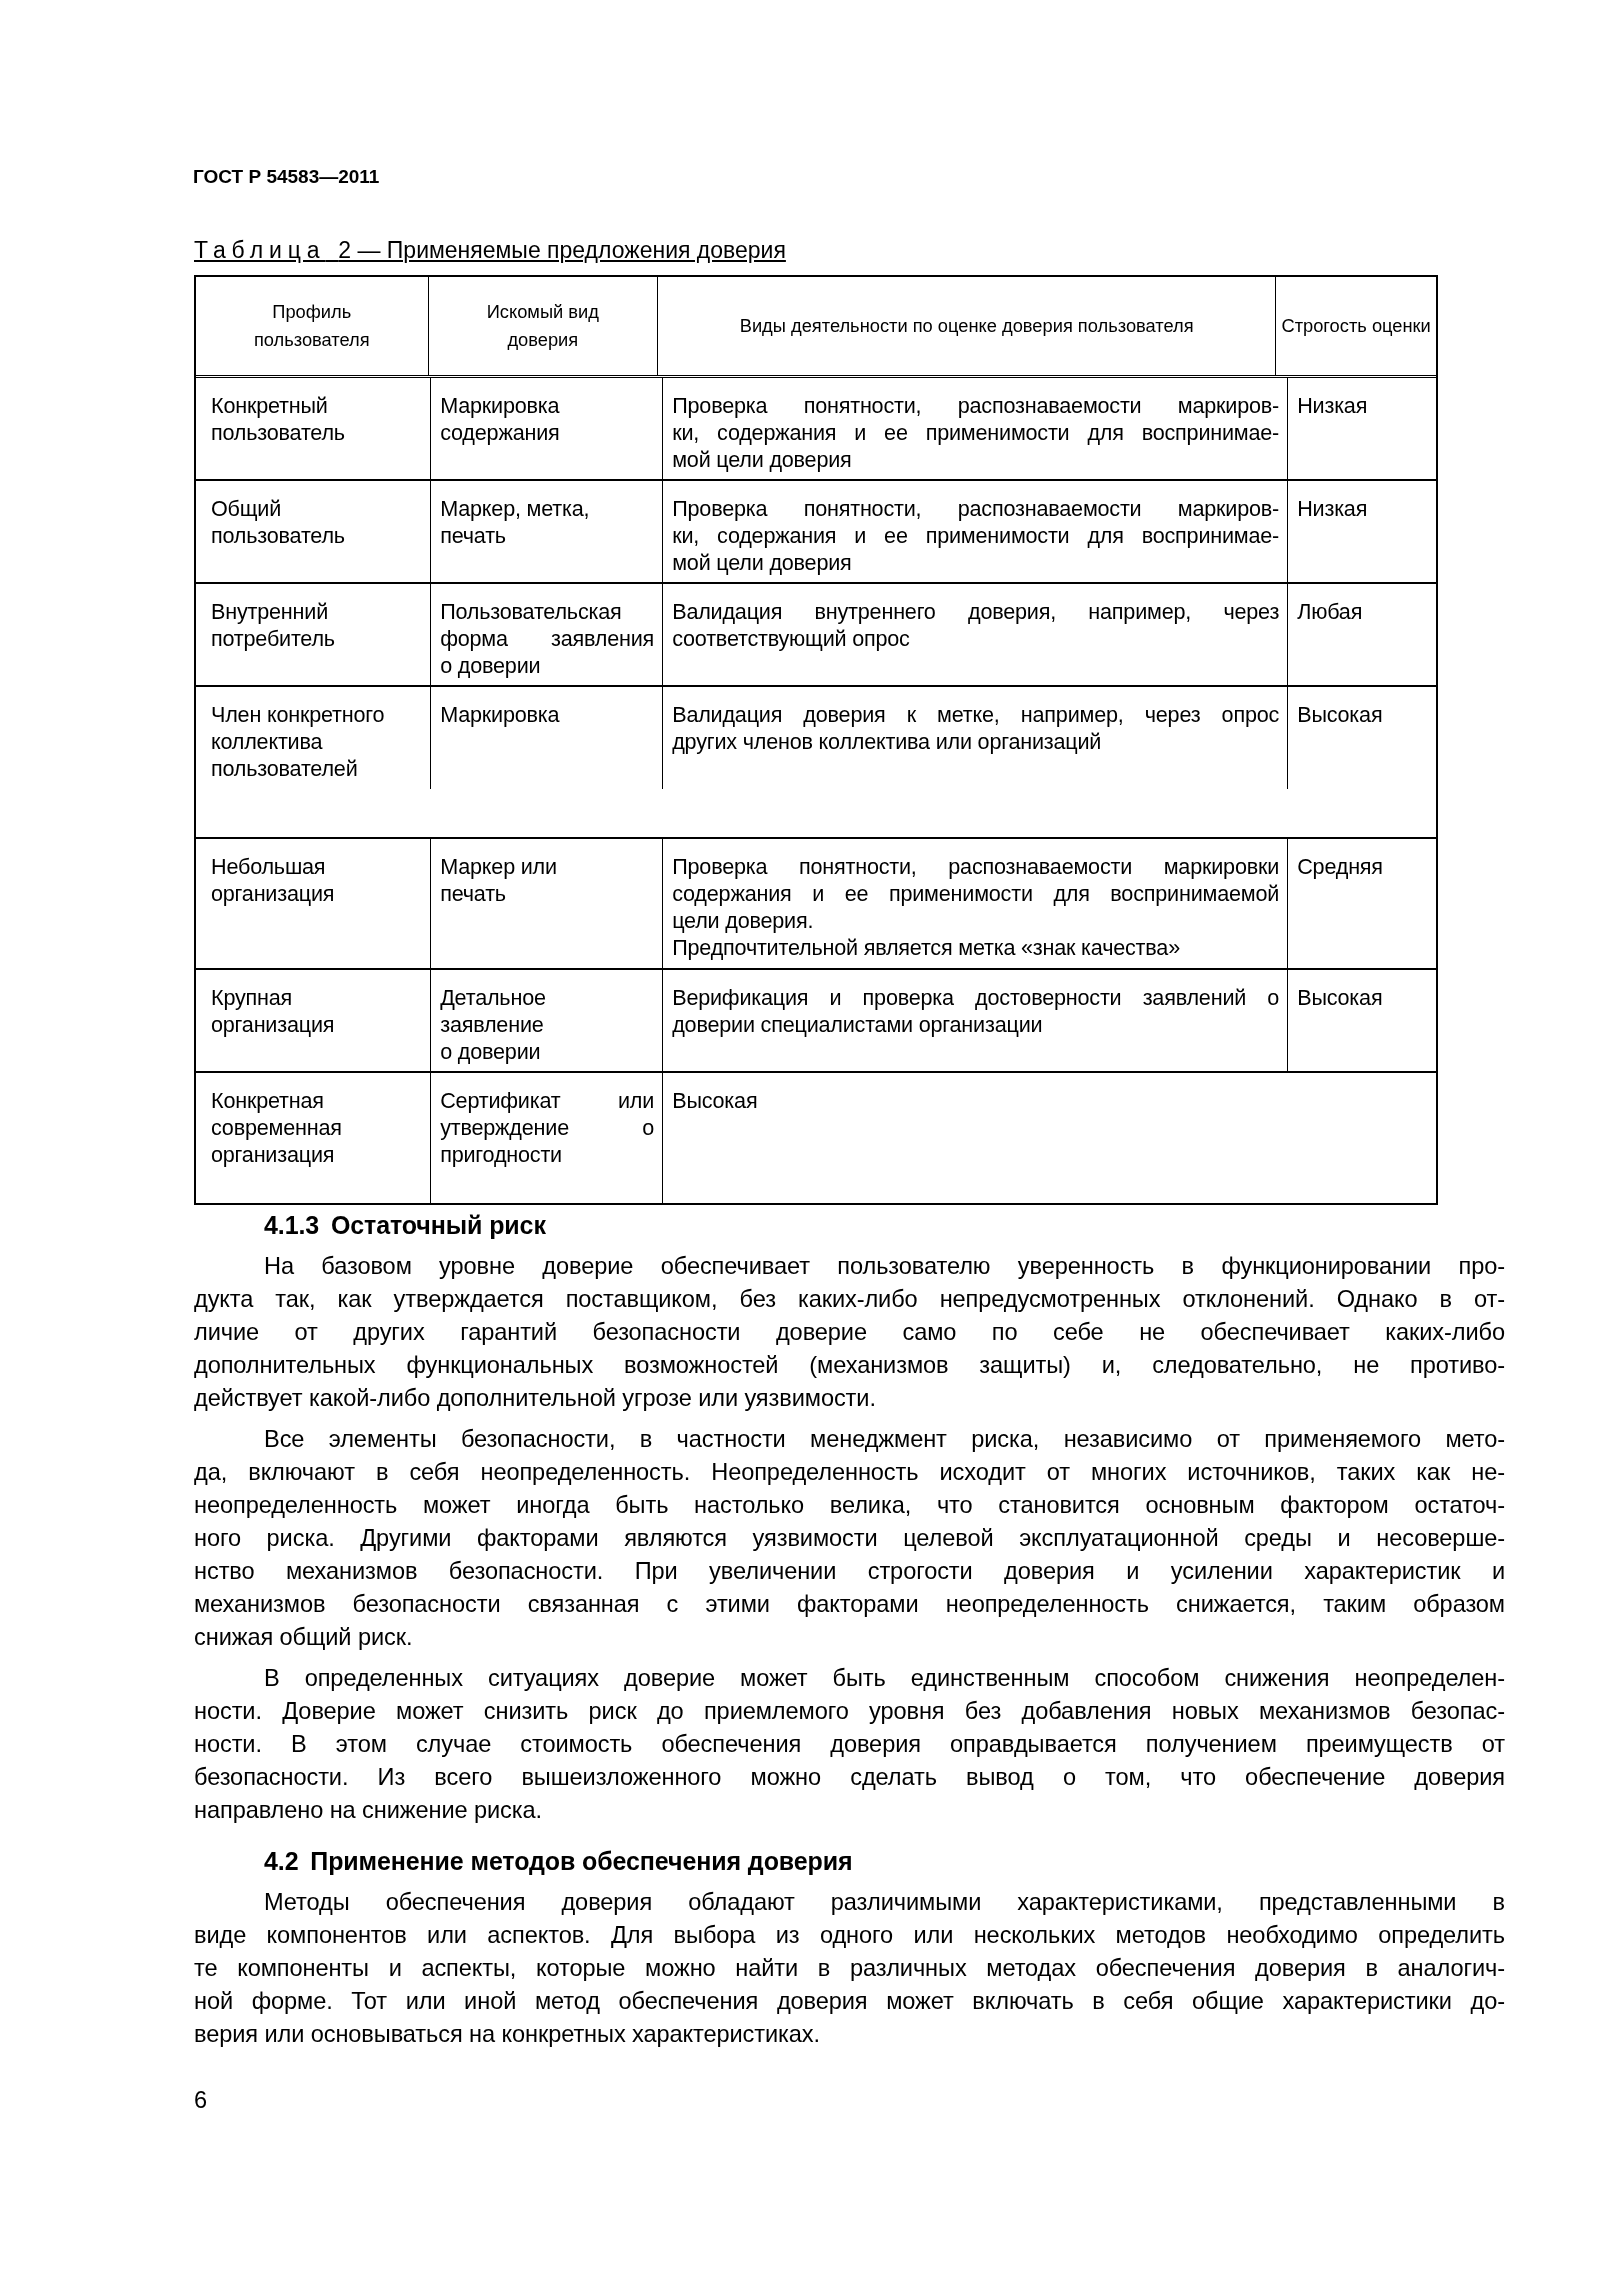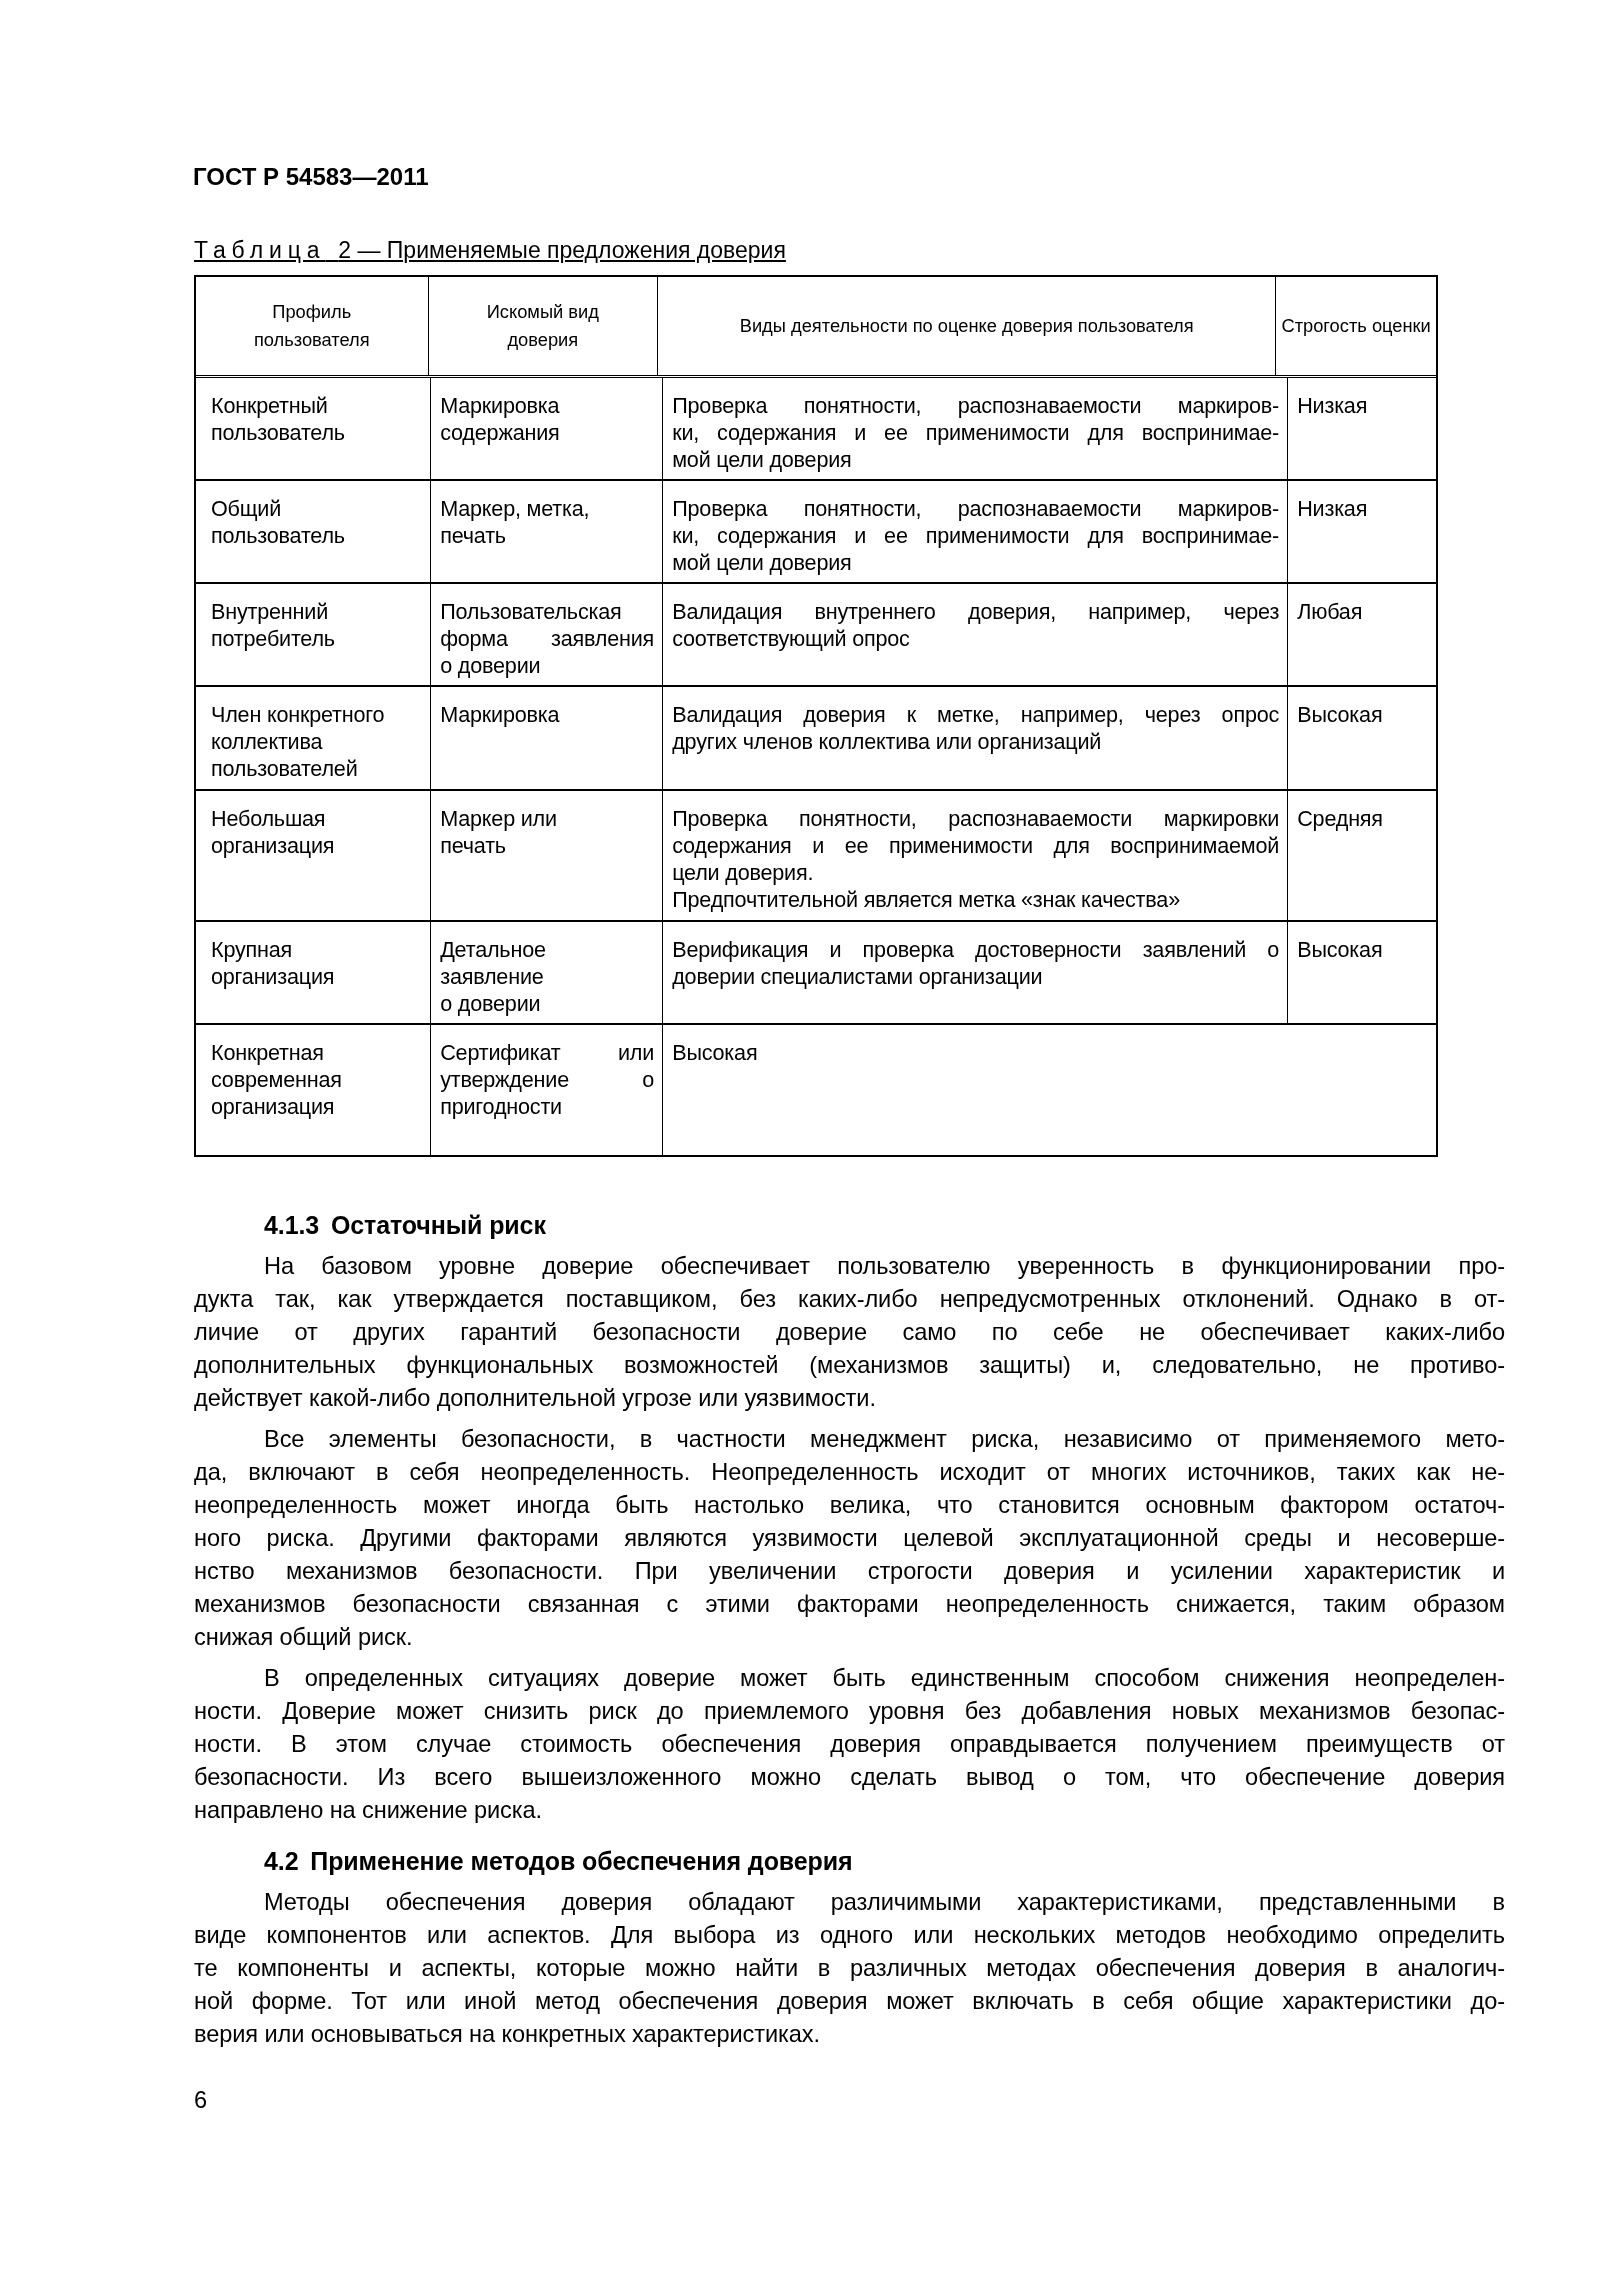--- a/index.html
+++ b/index.html
@@ -1,18 +1,18 @@
 <!DOCTYPE html>
 <html style="font-size:10.5px"><head>
 <meta charset="utf-8">
 <style>
   html, body { margin:0; padding:0; background:#ffffff; }
   body { width:1623px; height:2295px; position:relative; overflow:hidden; color:#000; font-family:"Liberation Sans", sans-serif; }
   .abs { position:absolute; }
-  .doc-title { left:193px; top:164px; font-size:24px; line-height:25.5px; font-weight:bold; white-space:nowrap;text-align:right; }
+  .doc-title { left:193px; top:164px; font-size:19px; line-height:25.5px; font-weight:bold; white-space:nowrap;text-align:right; }
   .caption { left:194px; top:239px; font-size:23px; line-height:22px; white-space:nowrap;text-decoration:underline; }
   .caption .spaced { letter-spacing:5.9px; }
   .table { left:194px; top:275px; width:1244px; border:2px solid #000; box-sizing:border-box; }
   .trow { display:flex; box-sizing:border-box; }
   .trow + .trow { border-top:2px solid #000; }
   .thead { height:101px; border-bottom:3.3px double #000; }
   .cell { box-sizing:border-box; border-left:1.3px solid #000; padding:13.7px 7.9px 0 9.2px; font-size:21.6px; line-height:27px; letter-spacing:-0.2px; }
   .cell:first-child { border-left:none;padding-left:15px; }
   .c1 { width:234px; } .c2 { width:232px; } .c3 { width:625px; } .c4 { flex:1; }
   .thead .cell { display:flex; align-items:center; justify-content:center; text-align:center; padding:0 5.2px; font-size:18.3px; line-height:28px; letter-spacing:0; }
@@ -165,21 +165,21 @@
             <div class="line">Валидация доверия к метке, например, через опрос</div>
             <div class="line last">других членов коллектива или организаций</div>
           </div>
         </div>
         <div class="cell c4">
           <div>
             <div class="line last">Высокая</div>
           </div>
         </div>
       </div>
-      <div class="trow" style="height: 131px;">
+      <div class="trow" style="height: 131px; margin-top: 48px;">
         <div class="cell c1">
           <div>
             <div class="line">Небольшая</div>
             <div class="line last">организация</div>
           </div>
         </div>
         <div class="cell c2">
           <div>
             <div class="line">Маркер или</div>
             <div class="line last">печать</div>

